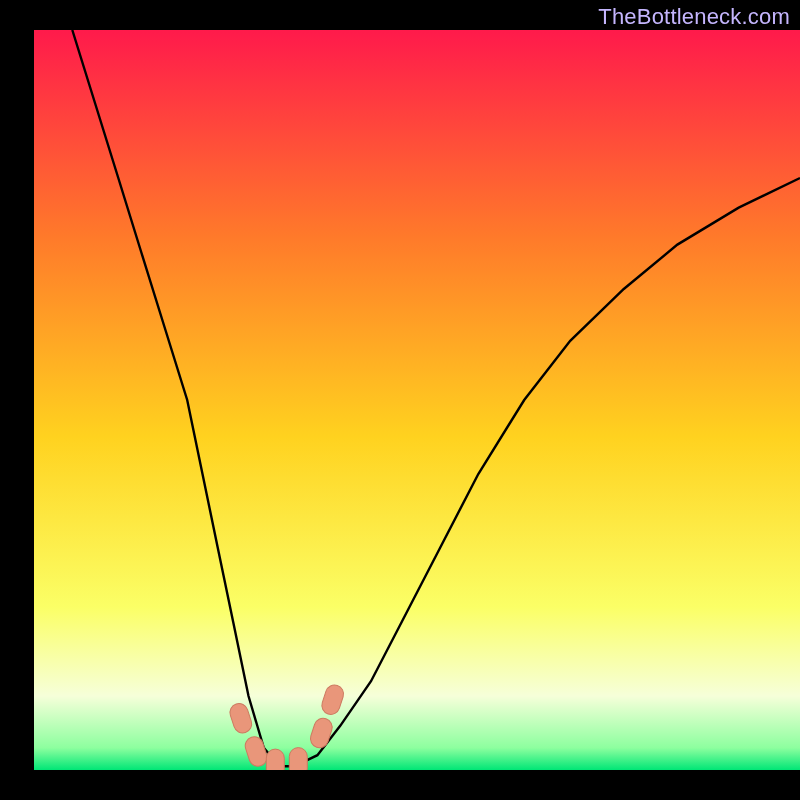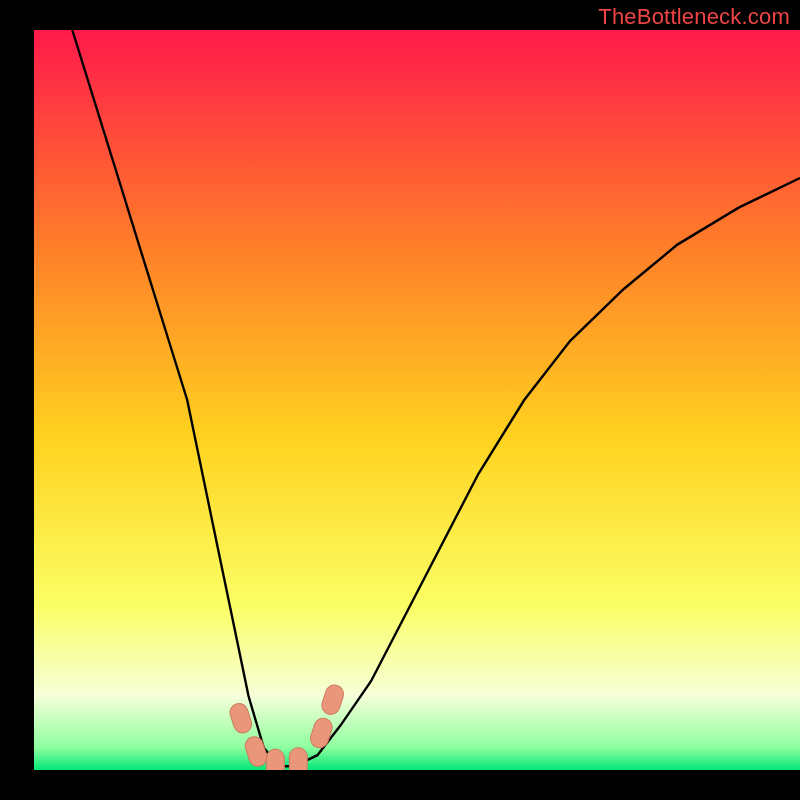--- a/index.html
+++ b/index.html
@@ -14,21 +14,21 @@
   .frame {
     position: relative;
     width: 800px;
     height: 800px;
     background: #000;
   }
   .watermark {
     position: absolute;
     top: 4px;
     right: 10px;
-    color: #ef4444;
+    color: #c4b5fd;
     font-size: 22px;
     font-weight: 400;
     letter-spacing: 0.2px;
     z-index: 10;
   }
   svg {
     position: absolute;
     top: 0;
     left: 0;
   }

